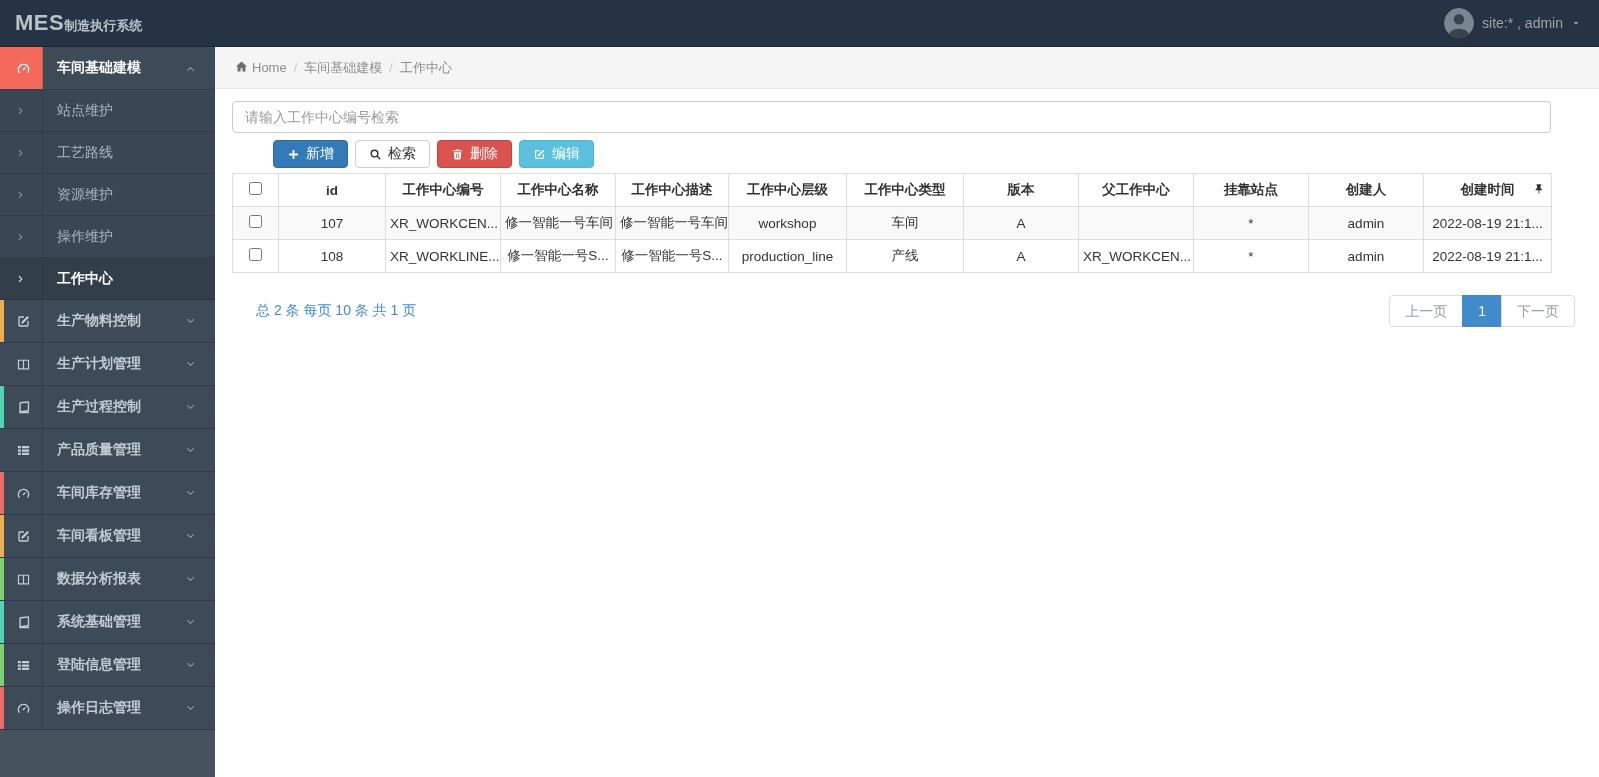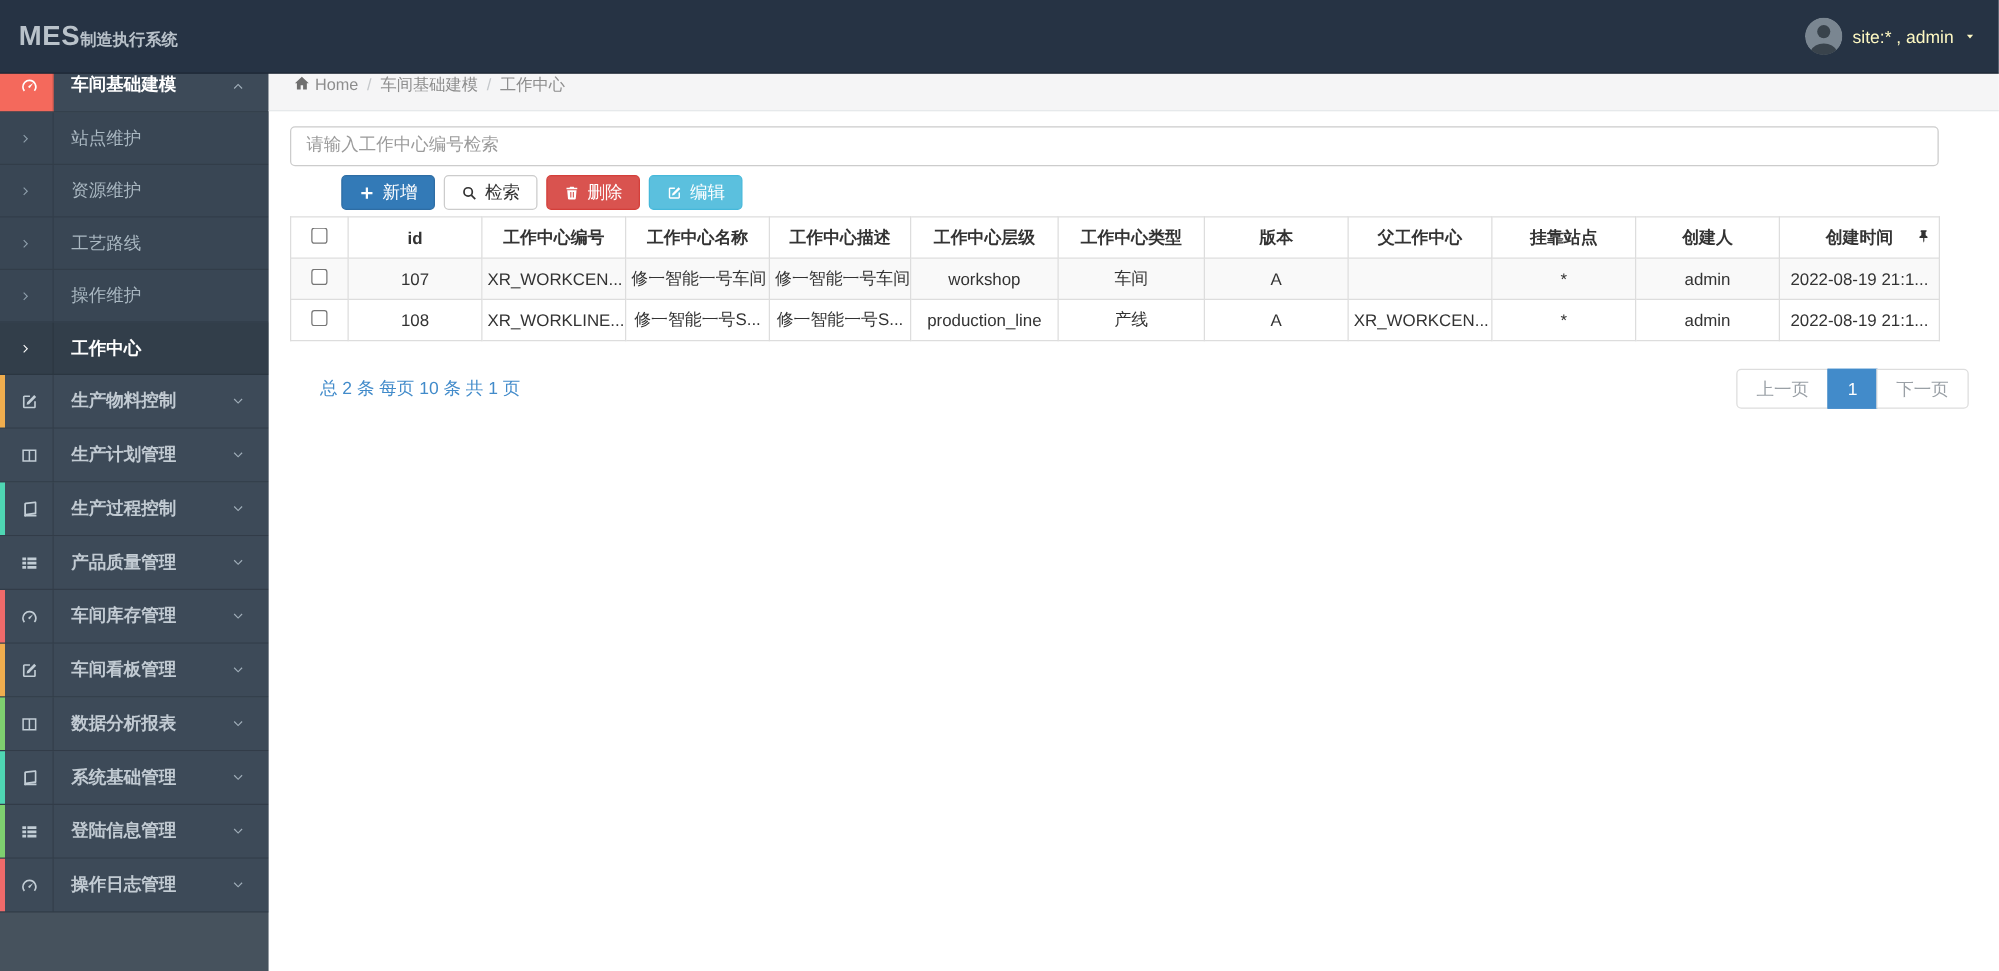--- a/index.html
+++ b/index.html
@@ -1,27 +1,27 @@
 <!DOCTYPE html>
 <html><head>
 <meta charset="utf-8">
 <style>
   * { margin:0; padding:0; box-sizing:border-box; }
   html,body { width:1599px; height:777px; overflow:hidden; background:#fff;
     font-family:"Liberation Sans", sans-serif; }
 
   
-  .navbar { position:absolute; top:0; left:0; width:1599px; height:59px;
+  .navbar { position:absolute; top:0; left:0; width:1599px; height:47px;
     background:#263344; display:flex; align-items:center; z-index:5;
     border-bottom:1px solid rgba(0,0,0,.25);gap:36px; }
   .brand { width:215px; padding-left:15px; color:#b9c2ca; white-space:nowrap; }
   .brand-mes { font-size:22px; font-weight:700; letter-spacing:.5px; }
   .brand-rest { font-size:13px; font-weight:700; }
   .nav-user { margin-left:auto; display:flex; align-items:center; gap:8px;
-    padding:0 18px; height:100%; color:#fef9c3; font-size:14px; cursor:pointer; }
+    padding:0 18px; height:100%; color:#a3a3a3; font-size:14px; cursor:pointer; }
   .avatar { width:30px; height:30px; border-radius:50%; overflow:hidden; display:block; }
   .avatar svg { width:30px; height:30px; display:block; }
   .caret svg { width:10px; height:10px; display:block; }
 
   
   .sidebar { position:absolute; top:47px; left:0; width:215px; bottom:0;
     background:#46525d; overflow:hidden; }
   .side-item { display:flex; align-items:stretch; height:43px; background:#3d4a58;
     border-bottom:1px solid rgba(0,0,0,.18); cursor:pointer; }
   .accent { width:4px; background:transparent; }
@@ -50,21 +50,21 @@
   .breadcrumb { height:42px; background:#f5f5f6; border-bottom:1px solid #e6e9eb;
     display:flex; align-items:center; padding-left:20px; font-size:13px;
     color:#8d8d8d; gap:7px; }
   .breadcrumb .ic svg { width:13px; height:13px; display:block; color:#6f6f6f; }
   .crumb { color:#8d8d8d; cursor:pointer; }
   .crumb-sep { color:#c3c6c9; }
   .content { padding:12px 48px 0 17px; }
 
   .search-input { width:100%; height:32px; border:1px solid #ccc; border-radius:4px;
     padding:6px 12px; font-size:14px; color:#333; outline:none;
-    font-family:Liberation Serif, serif; }
+    font-family:Liberation Sans, sans-serif; }
   .search-input::placeholder { color:#9b9b9b; }
 
   .btn-row { margin-top:7px; display:flex; gap:7px;margin-left:41px; }
   .btn { display:inline-flex; align-items:center; gap:6px; padding:5px 13px;
     font-size:14px; border-radius:4px; border:1px solid transparent; cursor:pointer;
     height:28px; font-family:"Liberation Sans", sans-serif; }
   .btn .ic svg { width:13px; height:13px; display:block; }
   .btn-primary { background:#337ab7; border-color:#2e6da4; color:#fff; }
   .btn-default { background:#fff; border-color:#ccc; color:#333; }
   .btn-danger  { background:#d9534f; border-color:#d43f3a; color:#fff; }
@@ -146,31 +146,31 @@
         <div class="sub-label">站点维护</div>
       </div>
       <div class="sub-item">
         <div class="sub-gutter">
           <span class="ic" style="display: flex; align-items: center;">
             <svg viewBox="0 0 16 16" fill="currentColor">
               <path d="M5.2 2.9 10.3 8l-5.1 5.1-1-1L8.3 8 4.2 3.9z"></path>
             </svg>
           </span>
         </div>
-        <div class="sub-label">资源维护</div>
+        <div class="sub-label">工艺路线</div>
       </div>
       <div class="sub-item">
         <div class="sub-gutter">
           <span class="ic" style="display: flex; align-items: center;">
             <svg viewBox="0 0 16 16" fill="currentColor">
               <path d="M5.2 2.9 10.3 8l-5.1 5.1-1-1L8.3 8 4.2 3.9z"></path>
             </svg>
           </span>
         </div>
-        <div class="sub-label">工艺路线</div>
+        <div class="sub-label">资源维护</div>
       </div>
       <div class="sub-item">
         <div class="sub-gutter">
           <span class="ic" style="display: flex; align-items: center;">
             <svg viewBox="0 0 16 16" fill="currentColor">
               <path d="M5.2 2.9 10.3 8l-5.1 5.1-1-1L8.3 8 4.2 3.9z"></path>
             </svg>
           </span>
         </div>
         <div class="sub-label">操作维护</div>

